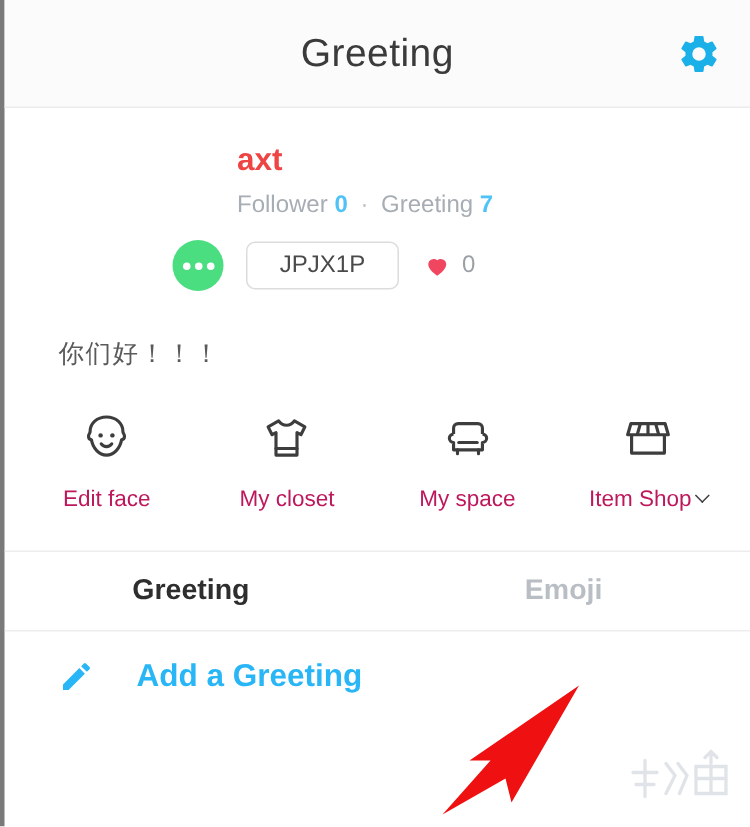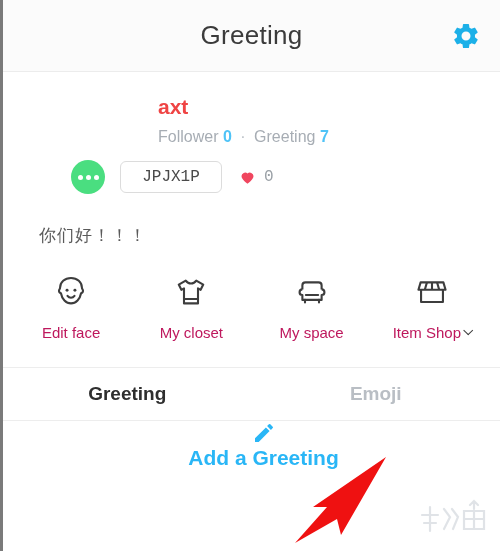--- a/index.html
+++ b/index.html
@@ -68,22 +68,21 @@
     color: #a7adb4;
     white-space: nowrap;
   }
   .counts .num { color: #4fc3f7; font-weight: bold; }
   .counts .dot { color: #b9bfc6; margin: 0 4px; }
 
   .id-row {
     display: flex;
     align-items: center;
     margin-top: 14px;
-    padding-left: 68px;
-    font-family: Liberation Mono, monospace;
+    padding-left: 112px;
   }
   .chat-circle {
     width: 34px;
     height: 34px;
     border-radius: 50%;
     background: #4ade80;
     display: flex;
     align-items: center;
     justify-content: center;
     gap: 3px;
@@ -178,24 +177,23 @@
     text-align: right;
   }
   .tab.active { color: #2e2e2e; font-weight: bold; }
   .tab.inactive { color: #b9bec4; font-weight: bold; }
 
   
   .add-row {
     height: 60px;
     display: flex;
     align-items: center;
-    padding-left: 24px;
-    gap: 1px;
-    cursor: pointer;
-    flex-direction: column;
+    padding-left: 36px;
+    gap: 28px;
+    cursor: pointer;
   }
   .add-label {
     font-size: 21px;
     font-weight: bold;
     color: #29b6f6;
   }
 
   
   .arrow-overlay {
     position: absolute;

